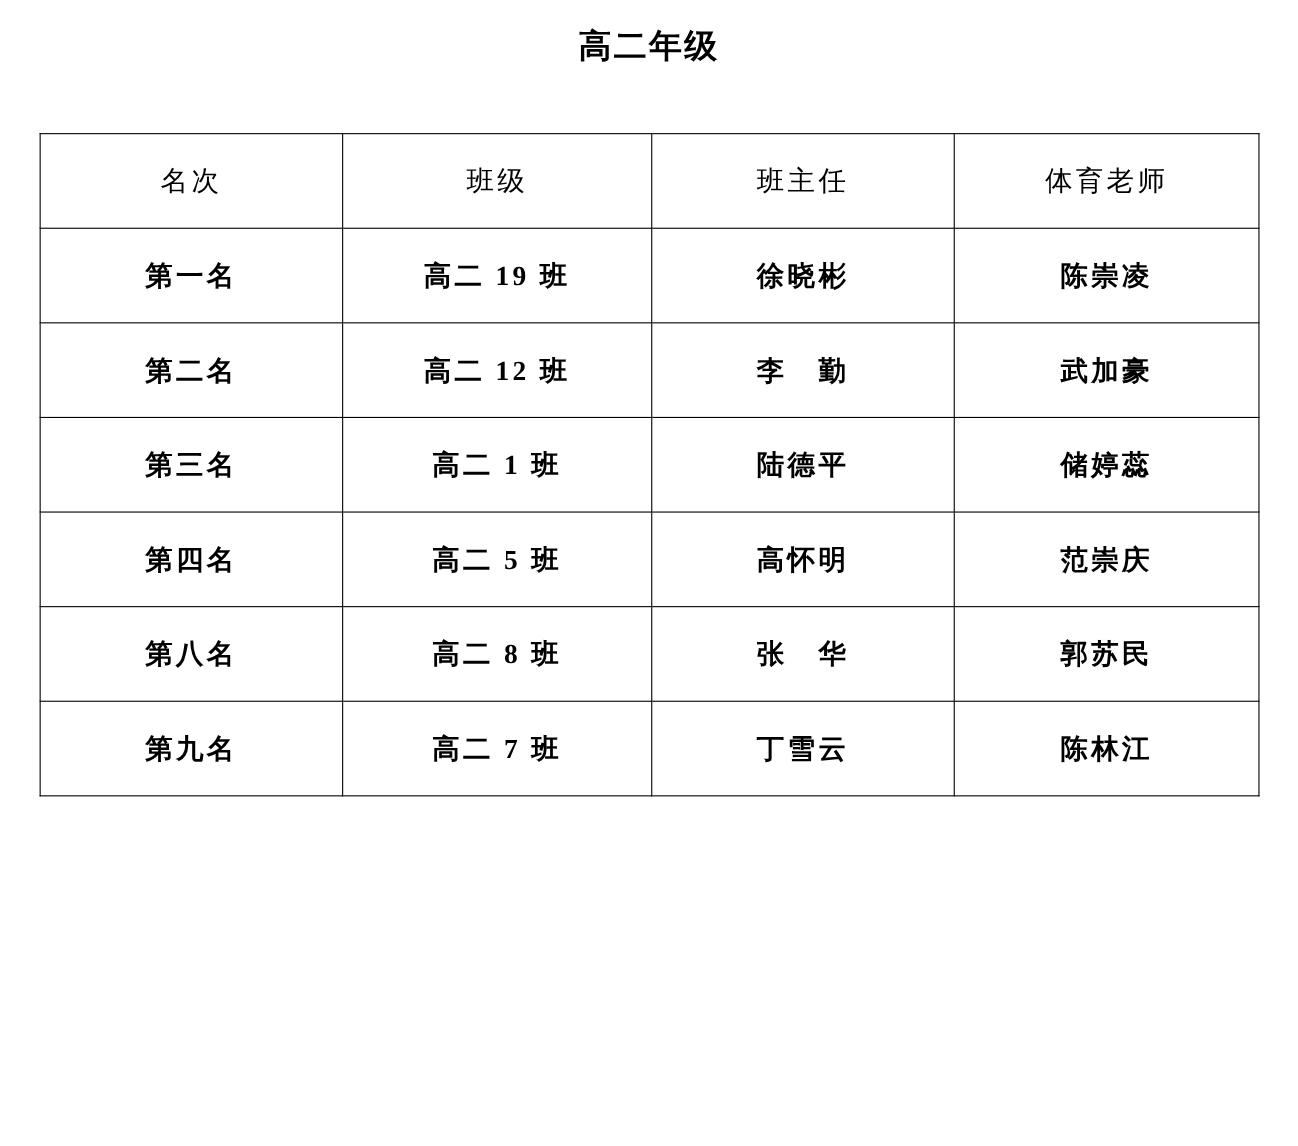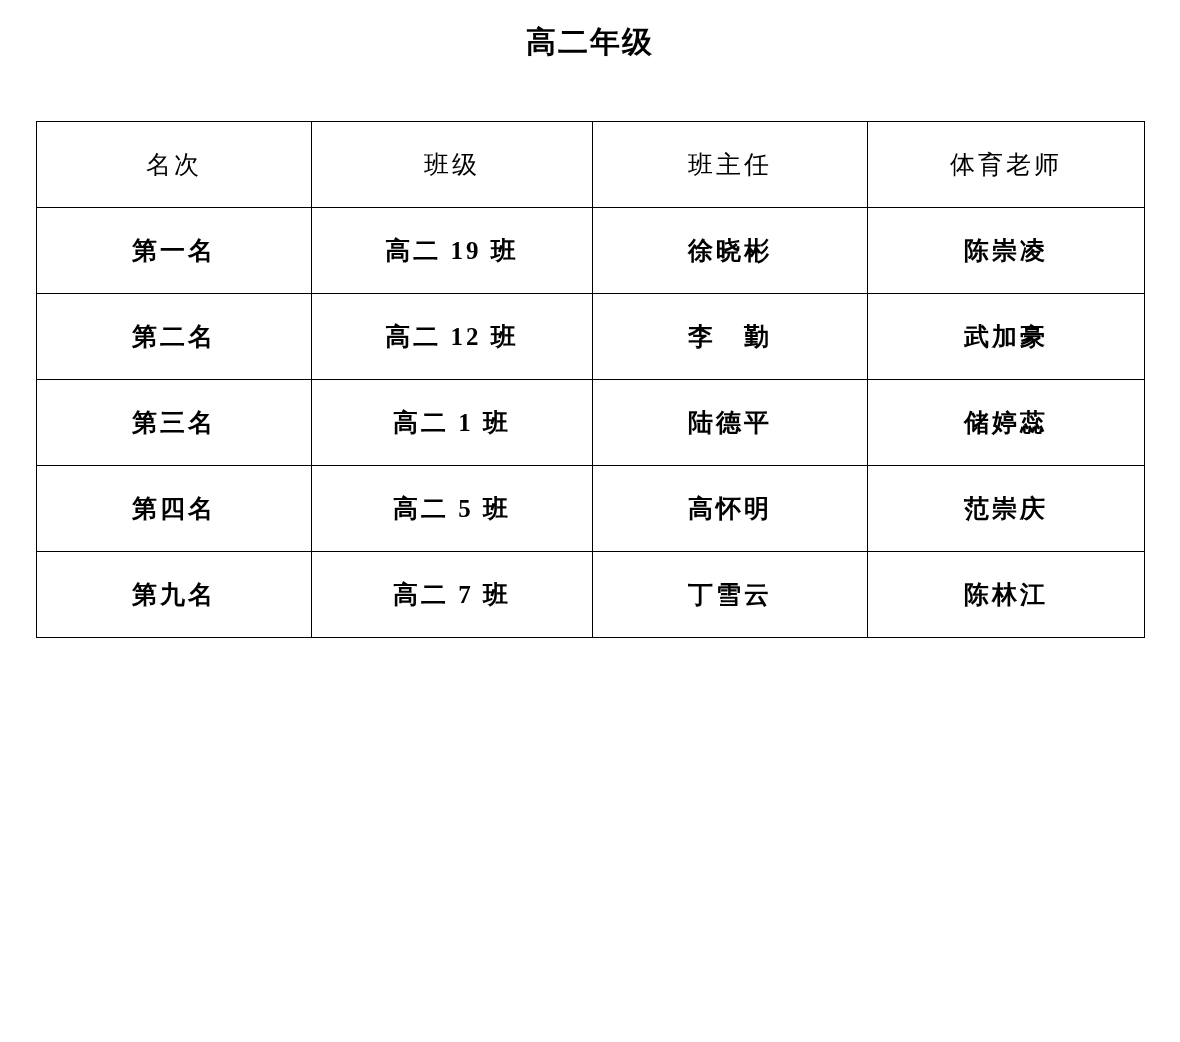--- a/index.html
+++ b/index.html
@@ -102,20 +102,26 @@
           <td>陆德平</td>
           <td>储婷蕊</td>
         </tr>
         <tr>
           <td>第四名</td>
           <td>高二 5 班</td>
           <td>高怀明</td>
           <td>范崇庆</td>
         </tr>
         <tr>
+          <td>第八名</td>
+          <td>高二 8 班</td>
+          <td>张　华</td>
+          <td>郭苏民</td>
+        </tr>
+        <tr>
           <td>第九名</td>
           <td>高二 7 班</td>
           <td>丁雪云</td>
           <td>陈林江</td>
         </tr>
       </tbody>
     </table>
   </div>
 
 </div>

